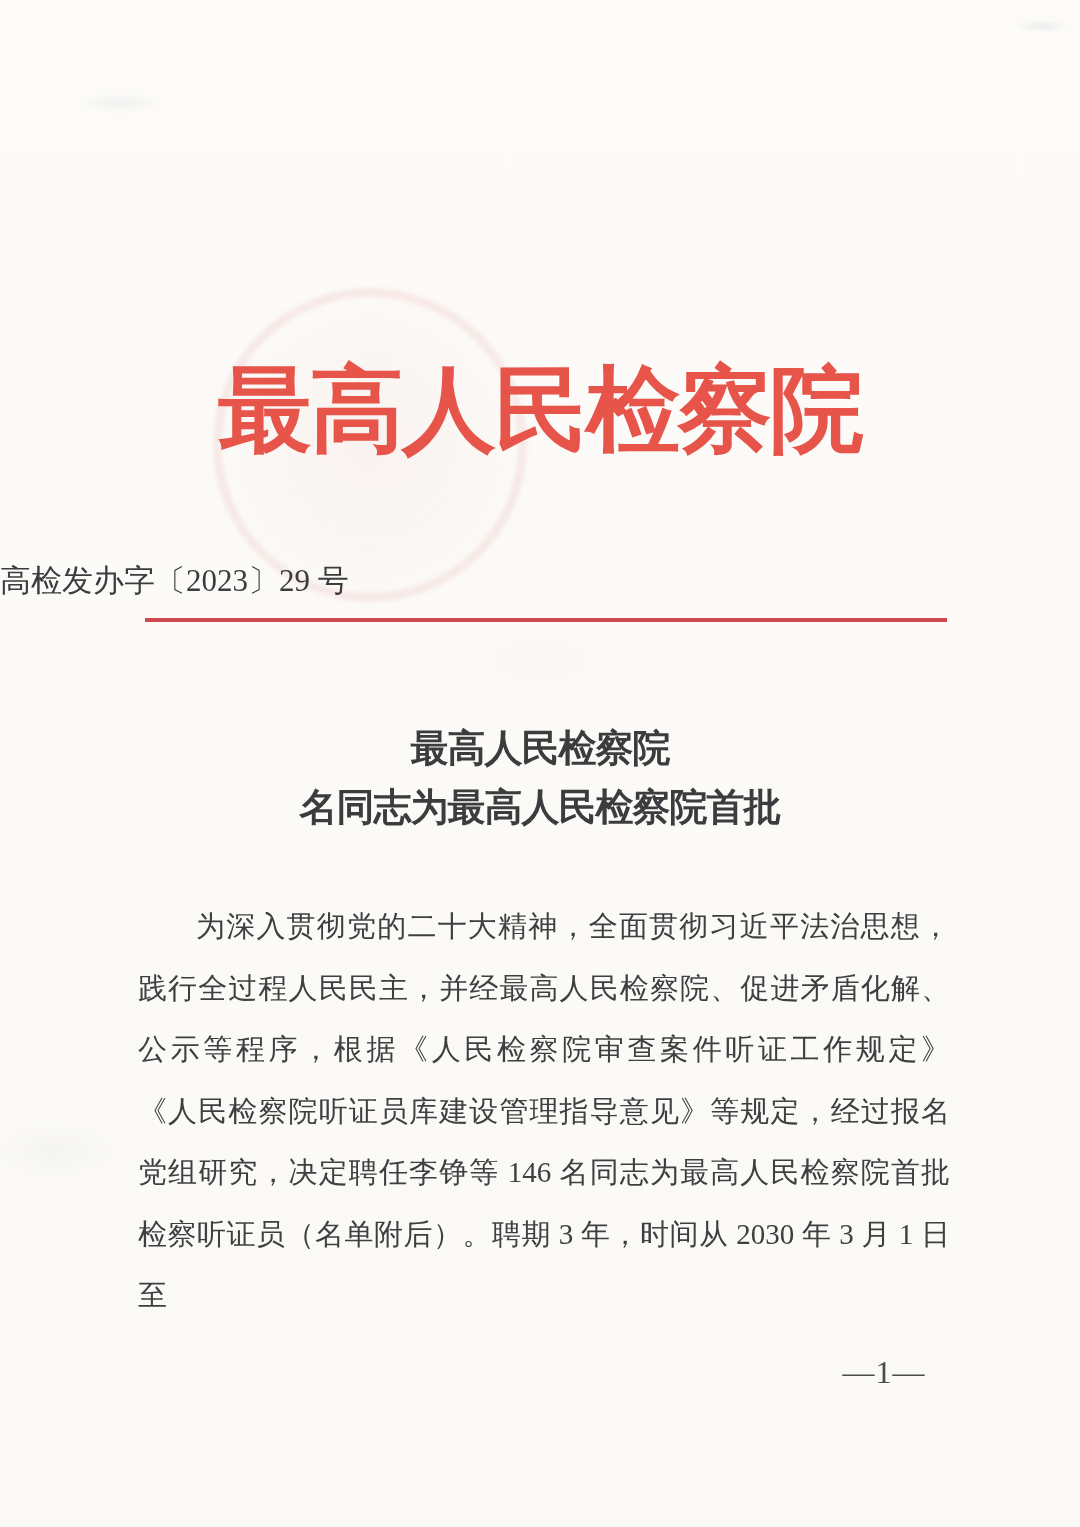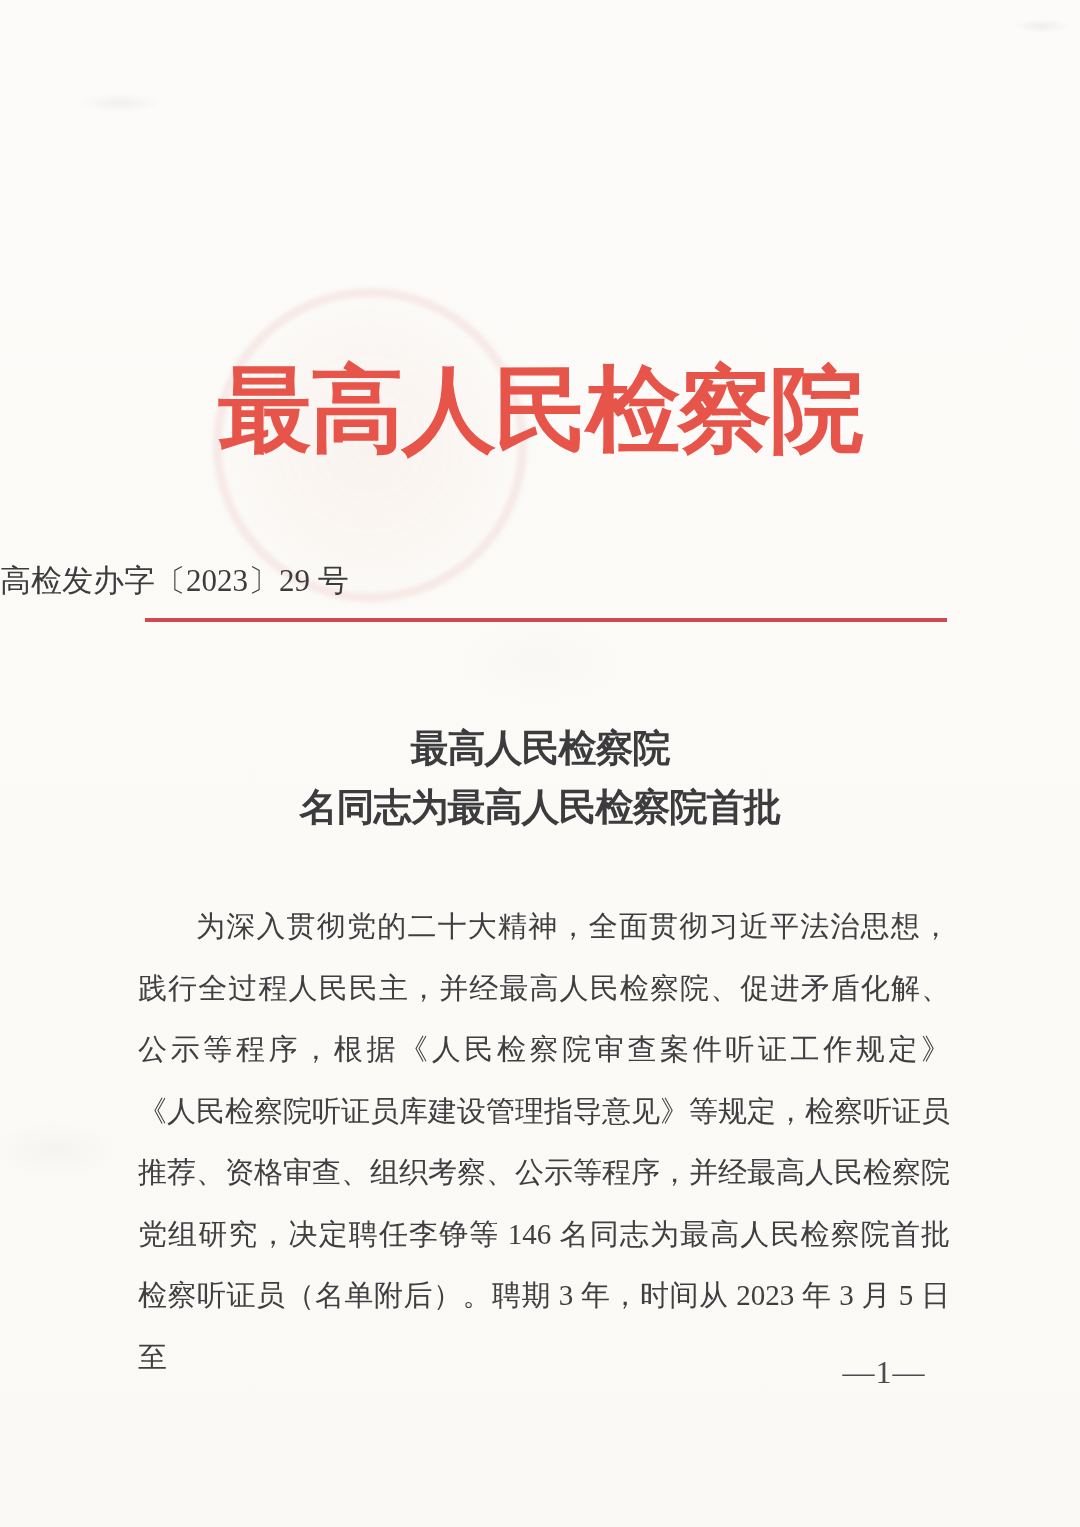--- a/index.html
+++ b/index.html
@@ -136,21 +136,20 @@
 
   <h1 class="doc-title">
     <span class="title-line">最高人民检察院</span>
     <span class="title-line">名同志为最高人民检察院首批</span>
   </h1>
 
   <div class="body-text">
     <div class="body-line indent">为深入贯彻党的二十大精神，全面贯彻习近平法治思想，</div>
     <div class="body-line">践行全过程人民民主，并经最高人民检察院、促进矛盾化解、</div>
     <div class="body-line">公示等程序，根据《人民检察院审查案件听证工作规定》</div>
-    <div class="body-line">《人民检察院听证员库建设管理指导意见》等规定，检察听证员</div>
-    <div class="body-line">推荐、资格审查、组织考察、公示等程序，并经最高人民检察院</div>
+    <div class="body-line">《人民检察院听证员库建设管理指导意见》等规定，经过报名</div>
     <div class="body-line">党组研究，决定聘任李铮等 146 名同志为最高人民检察院首批</div>
-    <div class="body-line">检察听证员（名单附后）。聘期 3 年，时间从 2023 年 3 月 5 日至</div>
+    <div class="body-line">检察听证员（名单附后）。聘期 3 年，时间从 2030 年 3 月 1 日至</div>
   </div>
 
   <div class="page-number">—1—</div>
 
 </div>
 
 </body></html>

